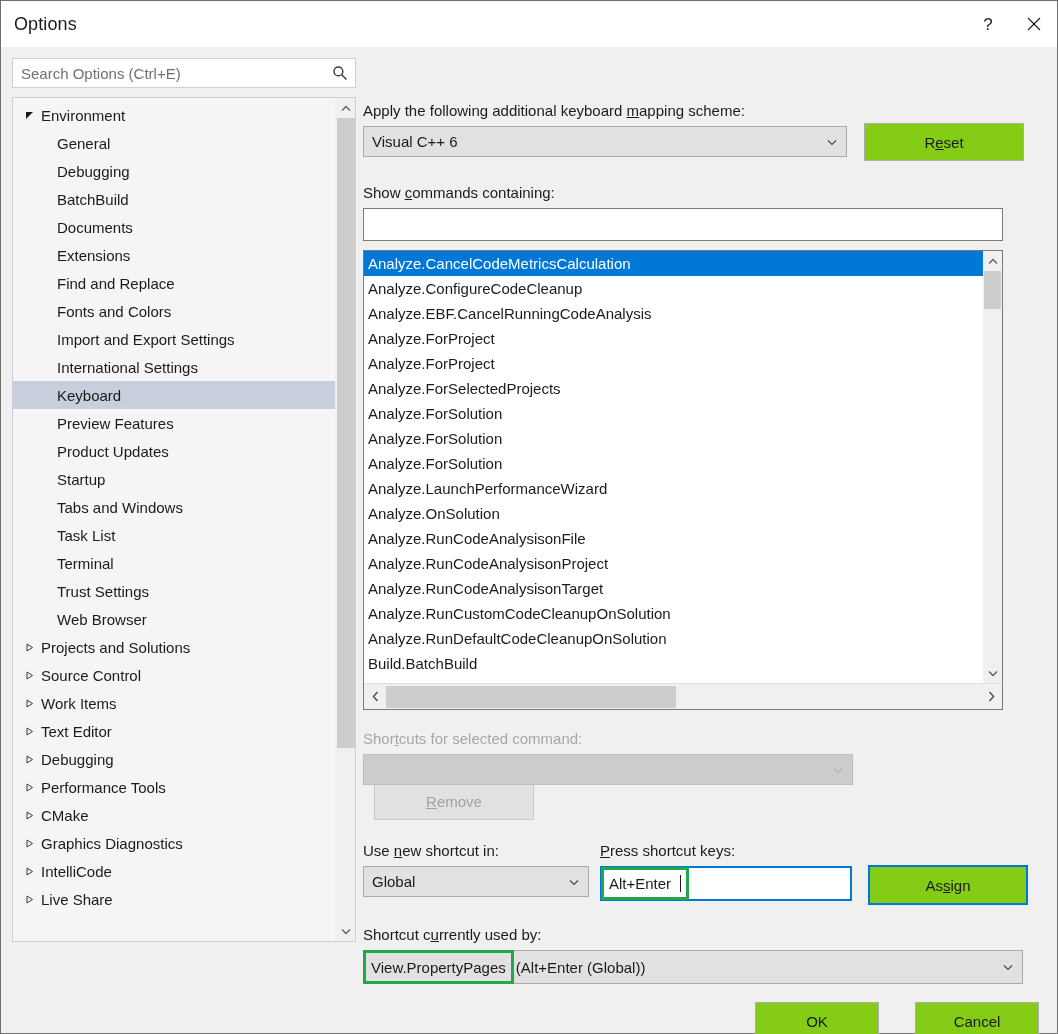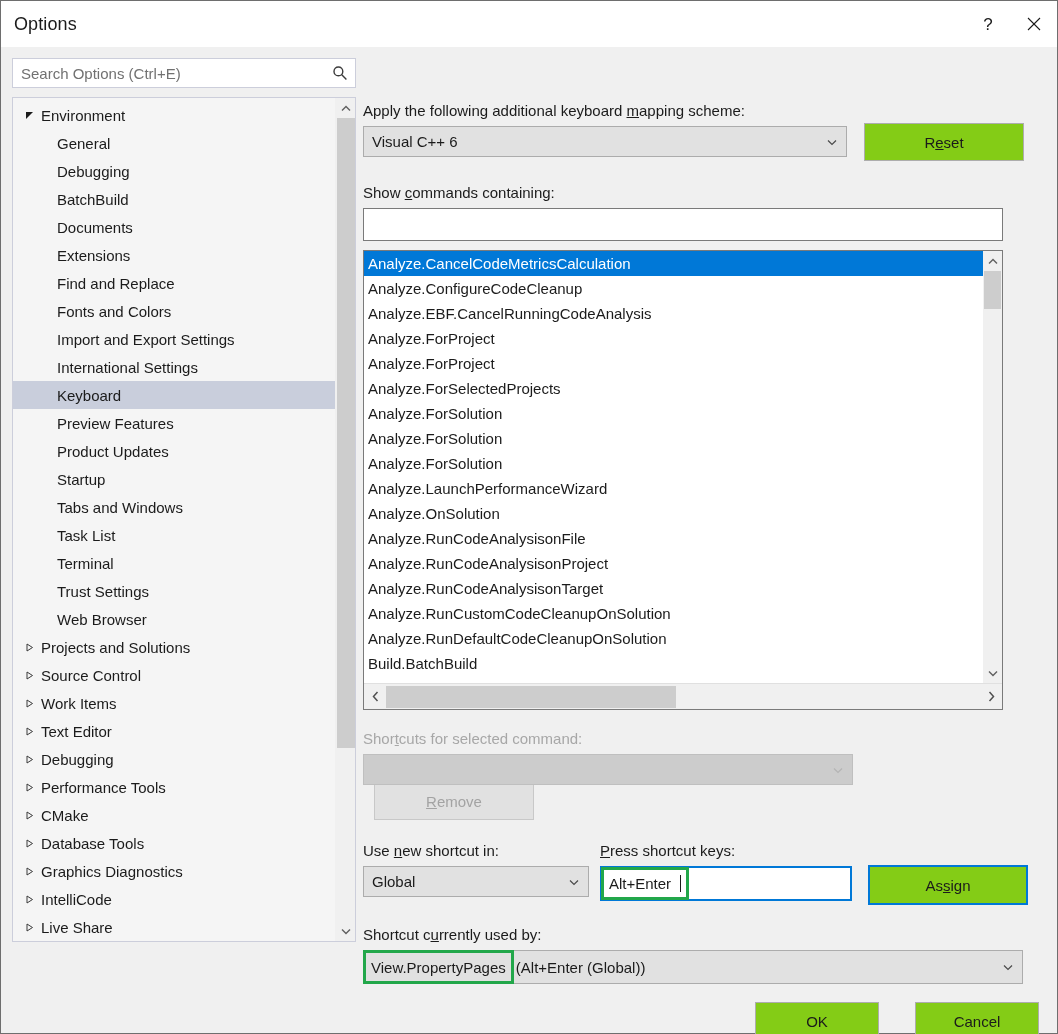--- a/index.html
+++ b/index.html
@@ -385,28 +385,20 @@
               </span>
               <span>Performance Tools</span>
             </div>
             <div class="tree-item level0">
               <span class="tw">
                 <svg width="9" height="9" viewBox="0 0 9 9" fill="none" stroke="#3B3B3B" stroke-width="1">
                   <polygon points="2,1 7.5,4.5 2,8"></polygon>
                 </svg>
               </span>
               <span>CMake</span>
-            </div>
-            <div class="tree-item level0">
-              <span class="tw">
-                <svg width="9" height="9" viewBox="0 0 9 9" fill="none" stroke="#3B3B3B" stroke-width="1">
-                  <polygon points="2,1 7.5,4.5 2,8"></polygon>
-                </svg>
-              </span>
-              <span>Database Tools</span>
             </div>
             <div class="tree-item level0">
               <span class="tw">
                 <svg width="9" height="9" viewBox="0 0 9 9" fill="none" stroke="#3B3B3B" stroke-width="1">
                   <polygon points="2,1 7.5,4.5 2,8"></polygon>
                 </svg>
               </span>
               <span>Graphics Diagnostics</span>
             </div>
             <div class="tree-item level0">

